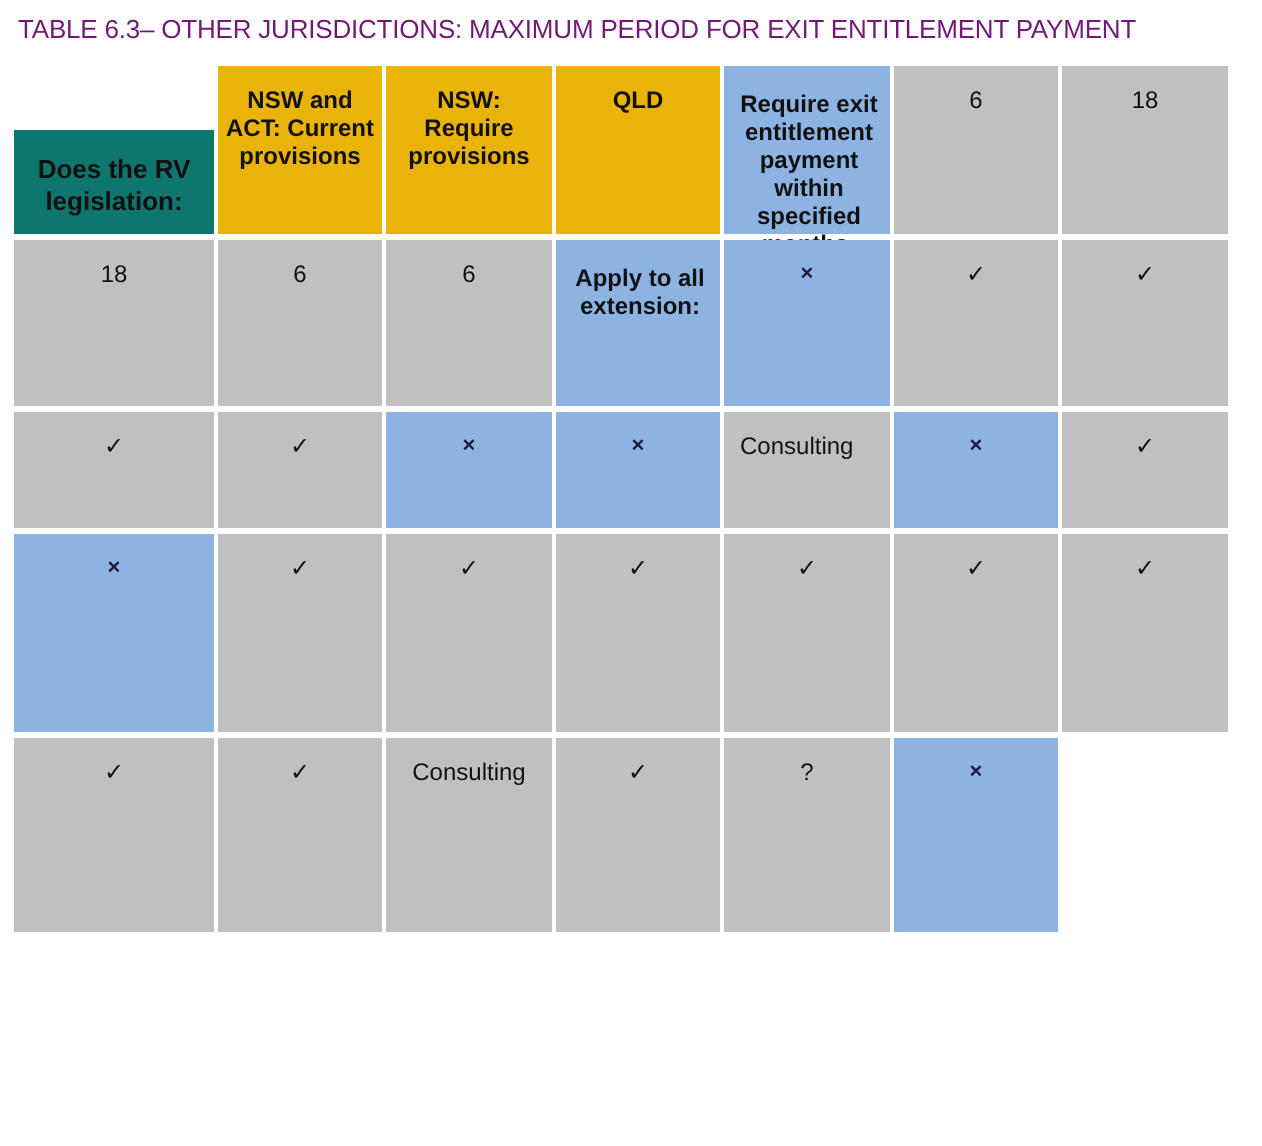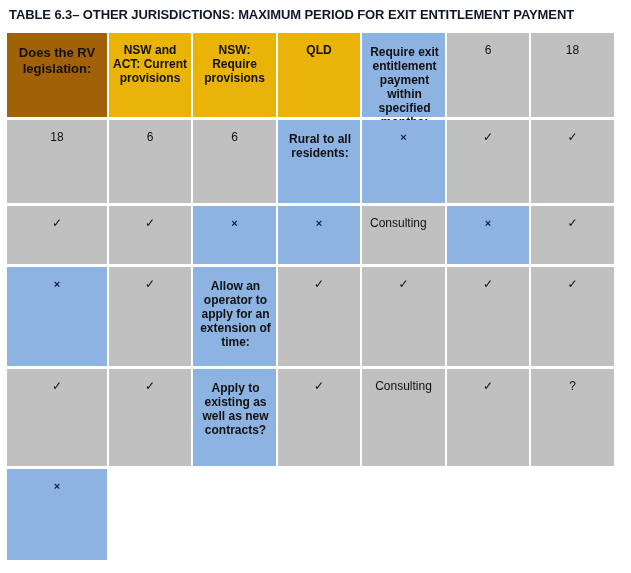--- a/index.html
+++ b/index.html
@@ -2,36 +2,36 @@
 <html><head>
 <meta charset="utf-8">
 <style>
   html, body { margin: 0; padding: 0; background: #ffffff; }
   body {
     width: 631px; height: 573px; position: relative; overflow: hidden;
     font-family: "Liberation Sans", sans-serif; color: #111;
   }
   .title {
     position: absolute; left: 9px; top: 7px;
-    font-size: 13px; font-weight: bold; letter-spacing: -0.1px; color: #0f172a;
+    font-size: 13px; font-weight: normal; letter-spacing: -0.1px; color: #701a75;
     white-space: nowrap;
   }
   .grid {
     position: absolute; left: 7px; top: 33px;
     display: grid;
     grid-template-columns: 100px 82px 83px 82px 83px 82px 83px;
     grid-template-rows: 84px 83px 58px 99px 97px 91px;
     column-gap: 2px; row-gap: 3px;
   }
   .cell {
     font-size: 12px; line-height: 14px; text-align: center;
     padding: 10px 4px 0 4px; box-sizing: border-box;
   }
   .hdr { background: #eab308; font-weight: bold; }
-  .hdr.corner { background: #a16207; font-size: 13px; line-height: 16px; padding-top: 12px; }
+  .hdr.corner { background: #0f766e; font-size: 13px; line-height: 16px; padding-top: 12px; margin-top: 32px; }
   .rowlabel { background: #8db3e2; font-weight: bold; text-align: center; padding: 12px 4px 0 6px; font-size: 12px; line-height: 14px; }
   .gray { background: #c0c0c0; }
   .blue { background: #8db3e2; }
   .val { font-size: 12px; }
   .mark { font-size: 12px; }
   .xmark { font-size: 11px; font-weight: bold; color: #1a1a3a; }
   .left { text-align: left; padding-left: 8px; }
 </style>
 </head>
 <body>
@@ -45,42 +45,40 @@
   <div class="cell hdr">NSW: Require provisions</div>
   <div class="cell hdr">QLD</div>
 
   <div class="cell rowlabel">Require exit entitlement payment within specified months:</div>
   <div class="cell gray val">6</div>
   <div class="cell gray val">18</div>
   <div class="cell gray val">18</div>
   <div class="cell gray val">6</div>
   <div class="cell gray val">6</div>
 
-  <div class="cell rowlabel">Rural to all residents:</div>
+  <div class="cell rowlabel">Apply to all extension:</div>
   <div class="cell blue xmark">×</div>
   <div class="cell gray mark">✓</div>
   <div class="cell gray mark">✓</div>
   <div class="cell gray mark">✓</div>
   <div class="cell gray mark">✓</div>
   <div class="cell blue xmark">×</div>
 
   <div class="cell blue xmark">×</div>
   <div class="cell gray val left">Consulting</div>
   <div class="cell blue xmark">×</div>
   <div class="cell gray mark">✓</div>
   <div class="cell blue xmark">×</div>
   <div class="cell gray mark">✓</div>
 
-  <div class="cell rowlabel">Allow an operator to apply for an extension of time:</div>
   <div class="cell gray mark">✓</div>
   <div class="cell gray mark">✓</div>
   <div class="cell gray mark">✓</div>
   <div class="cell gray mark">✓</div>
   <div class="cell gray mark">✓</div>
   <div class="cell gray mark">✓</div>
 
-  <div class="cell rowlabel">Apply to existing as well as new contracts?</div>
   <div class="cell gray mark">✓</div>
   <div class="cell gray val">Consulting</div>
   <div class="cell gray mark">✓</div>
   <div class="cell gray val">?</div>
   <div class="cell blue xmark">×</div>
 </div>
 
 </body></html>

